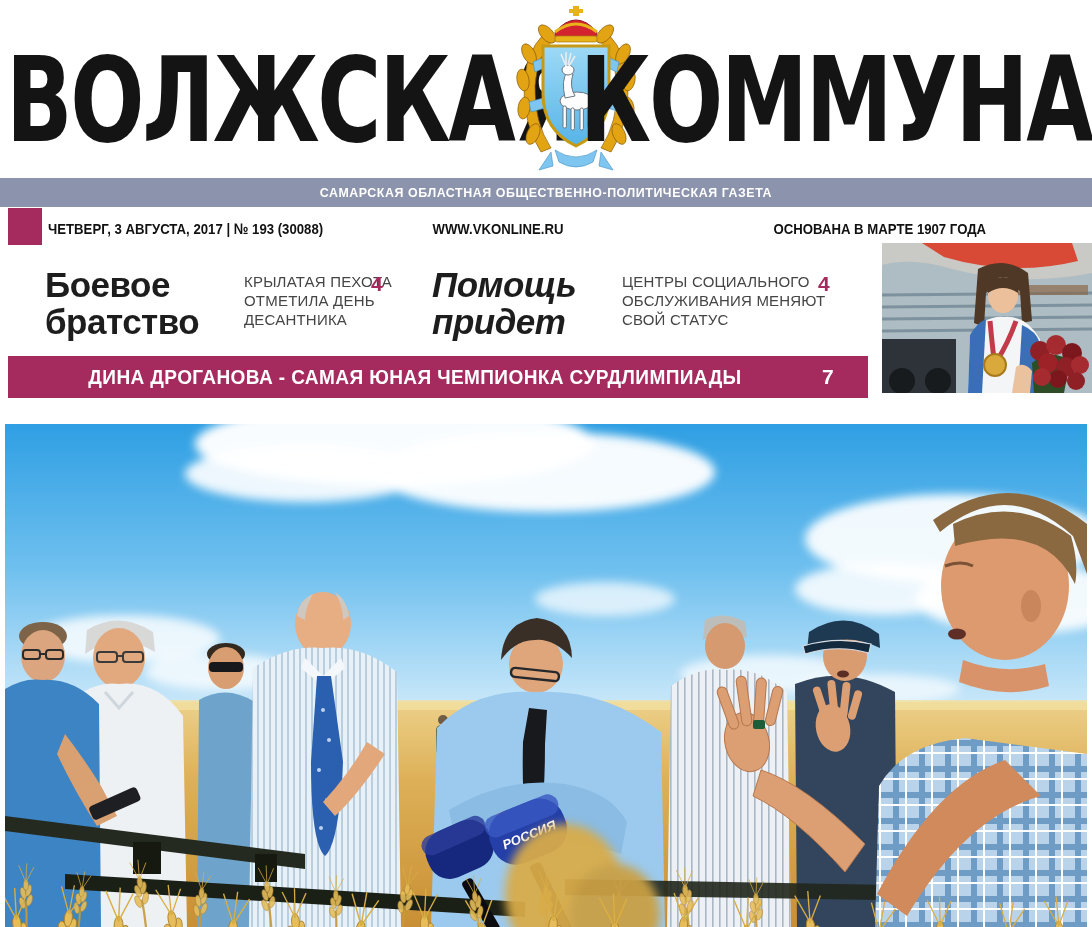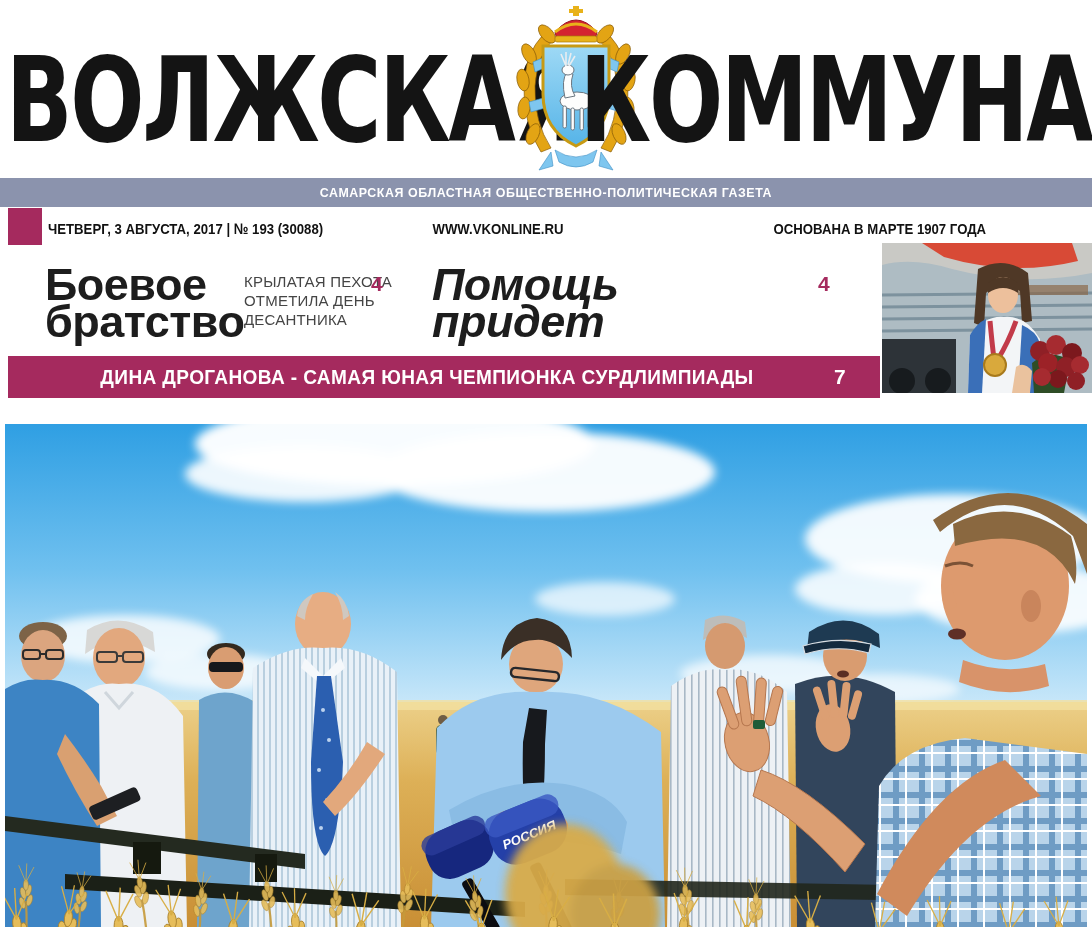--- a/index.html
+++ b/index.html
@@ -20,34 +20,34 @@
                      transform:scaleX(.92);white-space:nowrap;}
   
   .info-strip{position:absolute;left:0;top:207px;width:996px;height:43px;background:#fff;}
   .accent-square{position:absolute;left:8px;top:1px;width:34px;height:37px;background:#a52a5e;}
   .info-text{position:absolute;top:0;height:43px;display:flex;align-items:center;
              font-weight:bold;font-size:15.5px;color:#111;white-space:nowrap;}
   .issue-date{left:48px;transform:scaleX(.85);transform-origin:left center;}
   .website{left:50%;transform:translateX(-50%) scaleX(.85);}
   .founded{right:10px;transform:scaleX(.85);transform-origin:right center;}
   
-  .teaser-title{position:absolute;font-weight:bold;font-size:45px;line-height:37px;
+  .teaser-title{position:absolute;font-weight:bold;font-size:35px;line-height:37px;
                 color:#1d1d1d;letter-spacing:-.5px;}
   .t1-title{left:45px;top:266px;width:175px;}
   .t2-title{left:432px;top:266px;width:150px;font-style:italic;}
   .teaser-sub{position:absolute;font-weight:normal;font-size:15px;line-height:19px;
               color:#454545;letter-spacing:.2px;margin-left:39px;}
   .t1-sub{left:205px;top:272px;width:152px;}
   .t2-sub{left:583px;top:272px;width:218px;}
   .teaser-page{position:absolute;top:272px;font-weight:bold;font-size:21px;color:#a52a5e;}
   .t1-page{left:371px;}
   .t2-page{left:818px;}
   
   .banner{position:absolute;left:8px;top:356px;width:860px;height:42px;background:#a52a5e;
-          display:flex;align-items:center;padding-left:12px;}
+          display:flex;align-items:center;}
   .banner-text{flex:1;text-align:center;color:#fff;font-size:20.5px;font-weight:bold;
                letter-spacing:.4px;transform:scaleX(.93);white-space:nowrap;}
   .banner-page{width:46px;text-align:left;color:#fff;font-size:21px;font-weight:bold;}
   
   .thumb-photo{position:absolute;left:882px;top:243px;width:210px;height:150px;}
   .main-photo{position:absolute;left:5px;top:424px;width:1082px;height:503px;}
   svg{display:block;}
 </style>
 </head>
 <body>
@@ -126,20 +126,21 @@
     <div class="info-text issue-date">ЧЕТВЕРГ, 3 АВГУСТА, 2017 | № 193 (30088)</div>
     <div class="info-text website">WWW.VKONLINE.RU</div>
     <div class="info-text founded">ОСНОВАНА В МАРТЕ 1907 ГОДА</div>
   </div>
 
   <div class="teaser-title t1-title">Боевое братство</div>
   <div class="teaser-sub t1-sub">КРЫЛАТАЯ ПЕХОТА ОТМЕТИЛА ДЕНЬ ДЕСАНТНИКА</div>
   <div class="teaser-page t1-page">4</div>
 
   <div class="teaser-title t2-title">Помощь придет</div>
+  <div class="teaser-sub t2-sub">ЦЕНТРЫ СОЦИАЛЬНОГО ОБСЛУЖИВАНИЯ МЕНЯЮТ СВОЙ СТАТУС</div>
   <div class="teaser-page t2-page">4</div>
 
   <div class="thumb-photo">
     <svg viewBox="0 0 210 150" width="210" height="150">
       <rect width="210" height="150" fill="#aebcc3"></rect>
       <path d="M0,0 L210,0 L210,30 Q140,44 70,26 Q30,14 0,22 Z" fill="#c9c9c5"></path>
       <path d="M40,0 L190,0 L196,18 Q130,34 62,14 Z" fill="#d84a36"></path>
       <g stroke="#7d929e" stroke-width="3">
         <line x1="0" y1="52" x2="210" y2="50"></line>
           <line x1="0" y1="64" x2="210" y2="62"></line>

